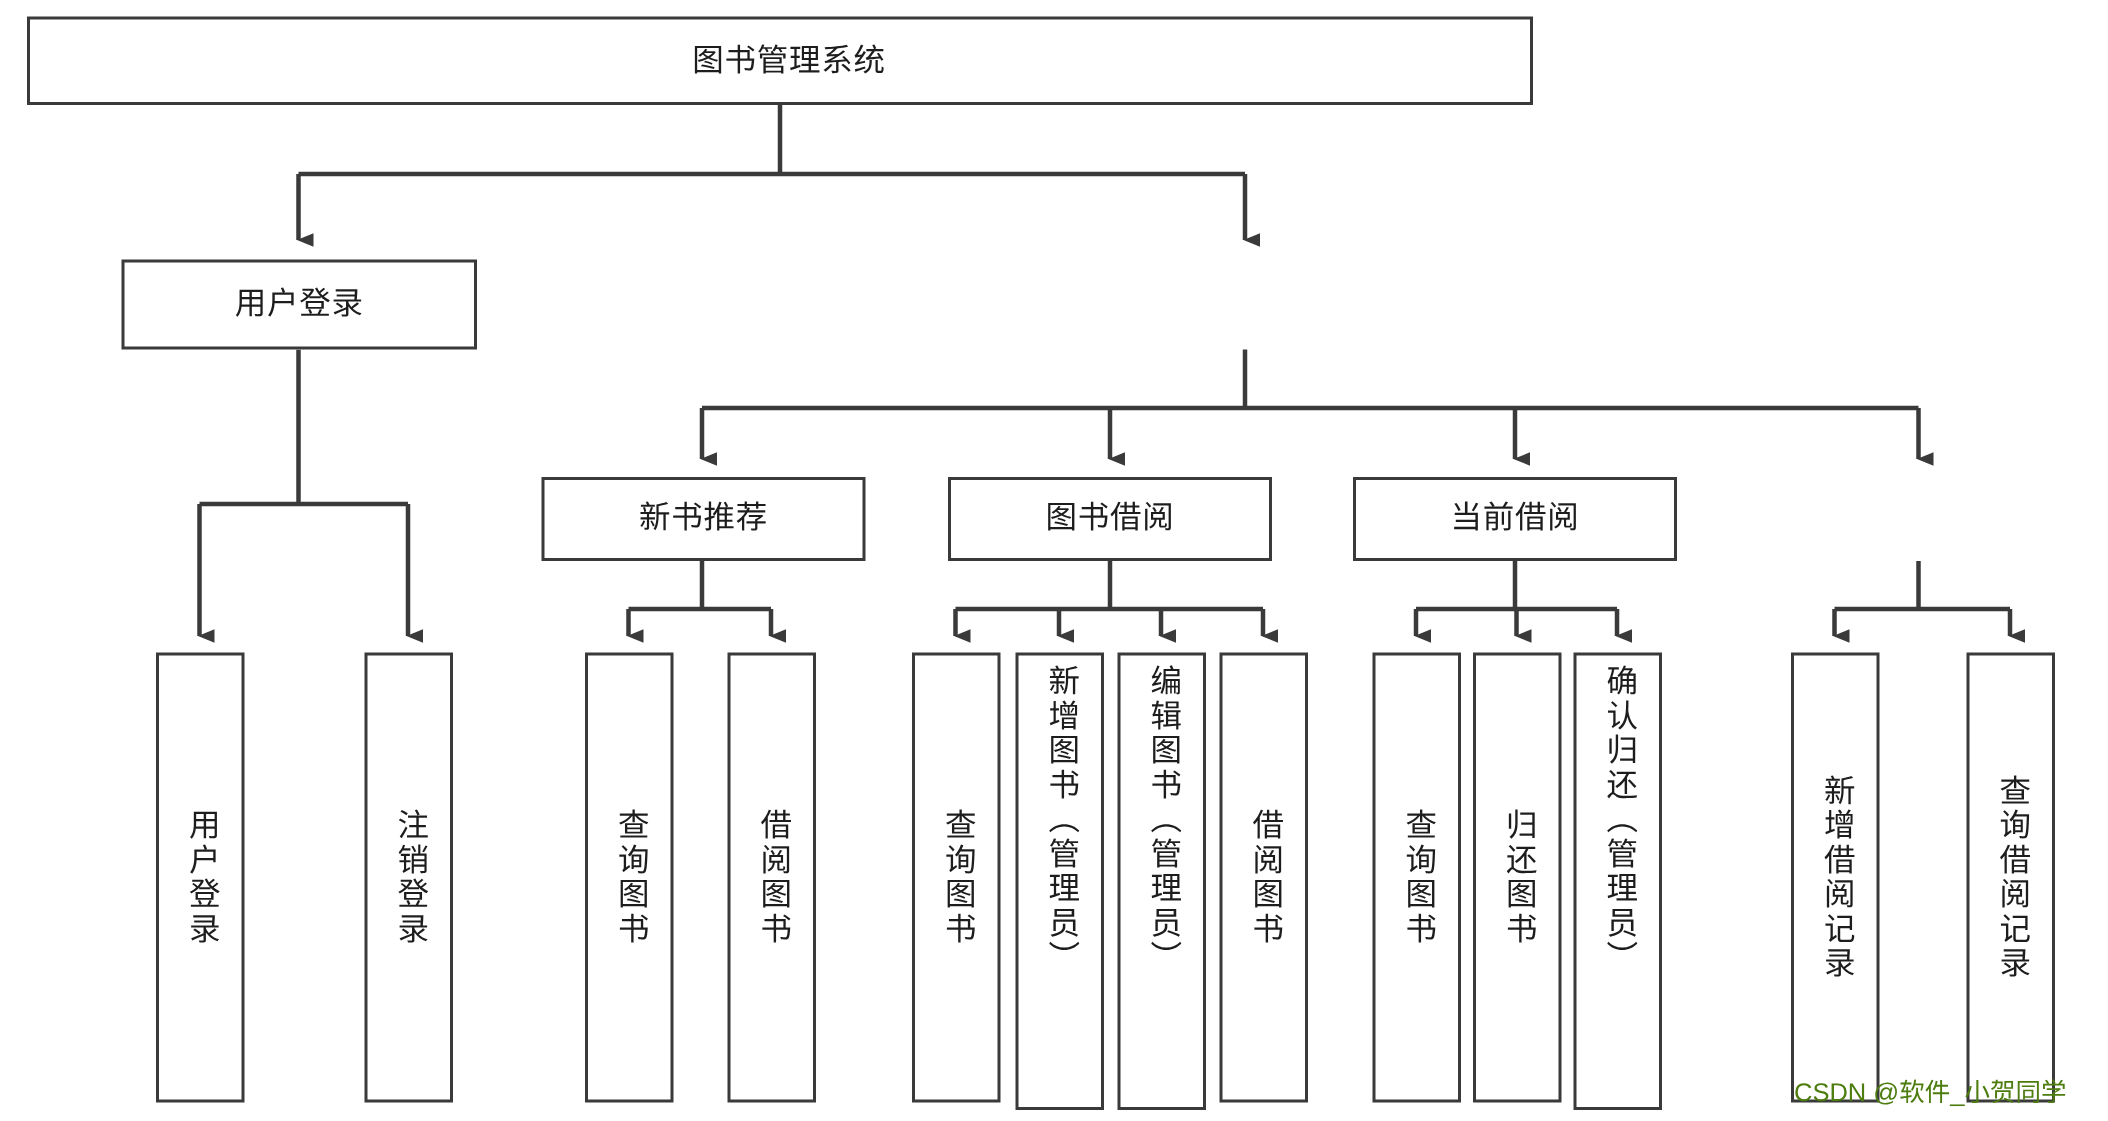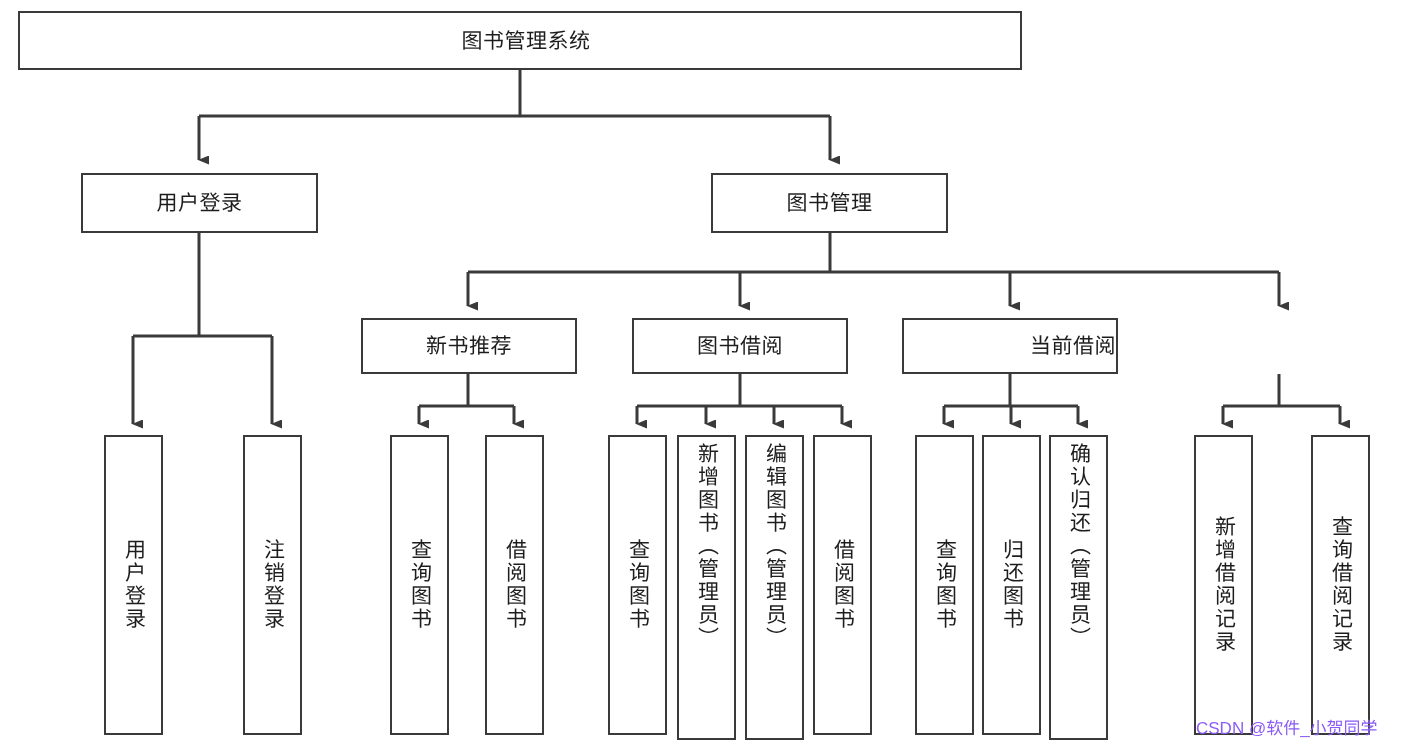--- a/index.html
+++ b/index.html
@@ -65,21 +65,21 @@
   
   .node.vert.centered {
     align-items: center;
     padding-top: 0;
   }
   #watermark {
     position: absolute;
     left: 1196px;
     top: 714px;
     font-size: 17px;
-    color: #8b5cf6;
+    color: #4d7c0f;
     white-space: nowrap;
     z-index: 5;
     font-family: "Liberation Sans", "DejaVu Sans", sans-serif;
   }
 </style>
 </head>
 <body>
 
 <div id="diagram-root">
 
@@ -134,33 +134,30 @@
   </svg>
 
   <div class="node horiz" style="left:18px; top:11px; width:1004px; height:59px;padding-left:12px;">
     <span class="node-label">图书管理系统</span>
   </div>
 
   <div class="node horiz" style="left:81px; top:173px; width:237px; height:60px;">
     <span class="node-label">用户登录</span>
   </div>
 
-  <div class="node horiz" style="left:711px; top:173px; width:237px; height:60px;">
-    <span class="node-label">图书管理</span>
-  </div>
 
   <div class="node horiz" style="left:632px; top:318px; width:216px; height:56px;">
     <span class="node-label">图书借阅</span>
   </div>
 
   <div class="node horiz" style="left:361px; top:318px; width:216px; height:56px;">
     <span class="node-label">新书推荐</span>
   </div>
 
-  <div class="node horiz" style="left:902px; top:318px; width:216px; height:56px;justify-content:flex-end;">
+  <div class="node horiz" style="left:902px; top:318px; width:216px; height:56px;">
     <span class="node-label">当前借阅</span>
   </div>
 
 
   <div class="node vert centered" style="left:104px; top:435px; width:59px; height:300px;">
     <span class="node-label">用户登录</span>
   </div>
 
   <div class="node vert centered" style="left:243px; top:435px; width:59px; height:300px;">
     <span class="node-label">注销登录</span>

